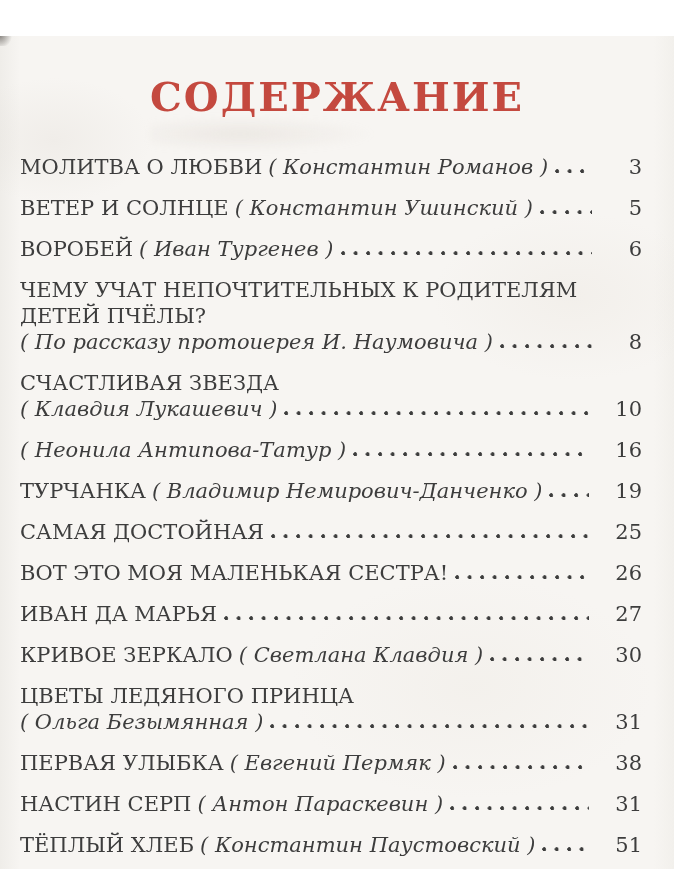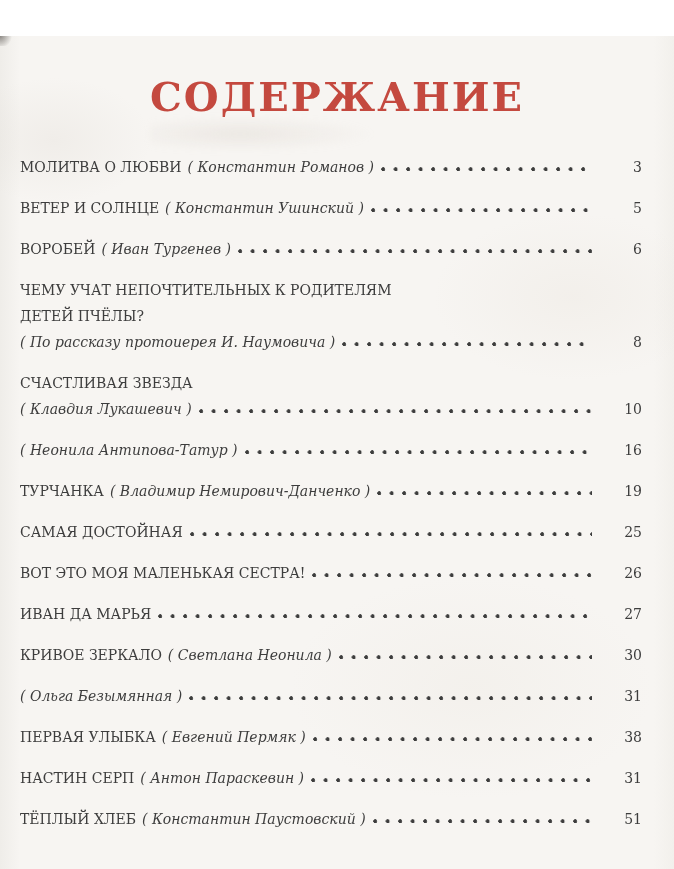--- a/index.html
+++ b/index.html
@@ -36,21 +36,21 @@
     font-size: 40px;
     line-height: 46px;
     font-weight: bold;
     letter-spacing: 2px;
     color: var(--accent, #c4493f);
   }
   .toc {
     margin-top: 34px;
     padding: 0 32px 0 20px;
     color: var(--ink, #3d3d3d);
-    font-size: 14px;
+    font-size: 21px;
   }
   .entry { margin-bottom: 15px; }
   .line { line-height: 26px; }
   .line-final {
     display: flex;
     align-items: baseline;
   }
   .t-author { font-style: italic; }
   .leader {
     flex: 1 1 auto;
@@ -156,27 +156,28 @@
   <div class="entry">
     <div class="line line-final">
       <span class="t-text"><span class="t-title">ИВАН ДА МАРЬЯ</span><span class="t-author"></span></span>
       <span class="leader"></span>
       <span class="page-num">27</span>
     </div>
   </div>
 
   <div class="entry">
     <div class="line line-final">
-      <span class="t-text"><span class="t-title">КРИВОЕ ЗЕРКАЛО</span><span class="t-author" style="margin-left: 6px;">( Светлана Неонила )</span></span>
+      <span class="t-text"><span class="t-title">КРИВОЕ ЗЕРКАЛО</span><span class="t-author" style="margin-left: 6px;">( Светлана Клавдия )</span></span>
       <span class="leader"></span>
       <span class="page-num">30</span>
     </div>
   </div>
 
   <div class="entry">
+    <div class="line pre">ЦВЕТЫ ЛЕДЯНОГО ПРИНЦА</div>
         <div class="line line-final">
       <span class="t-text"><span class="t-title"></span><span class="t-author">( Ольга Безымянная )</span></span>
       <span class="leader"></span>
       <span class="page-num">31</span>
     </div>
   </div>
 
   <div class="entry">
     <div class="line line-final">
       <span class="t-text"><span class="t-title">ПЕРВАЯ УЛЫБКА</span><span class="t-author" style="margin-left: 6px;">( Евгений Пермяк )</span></span>

